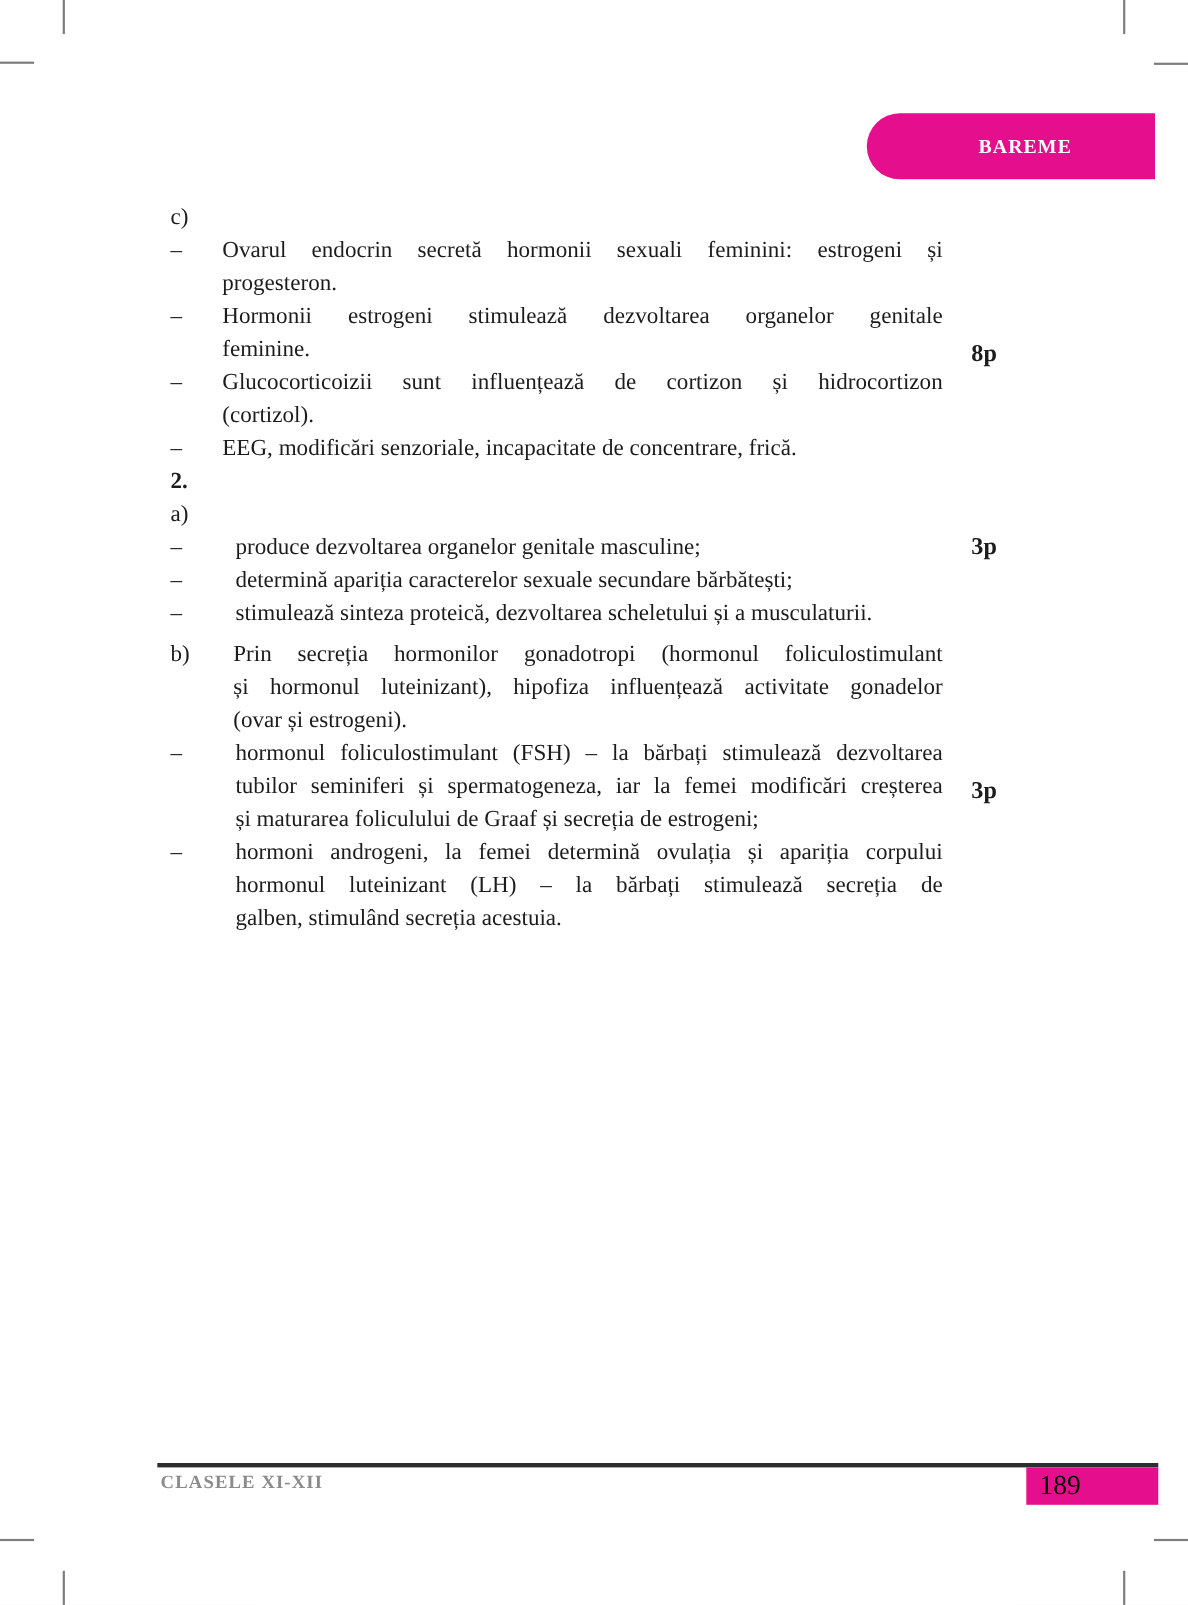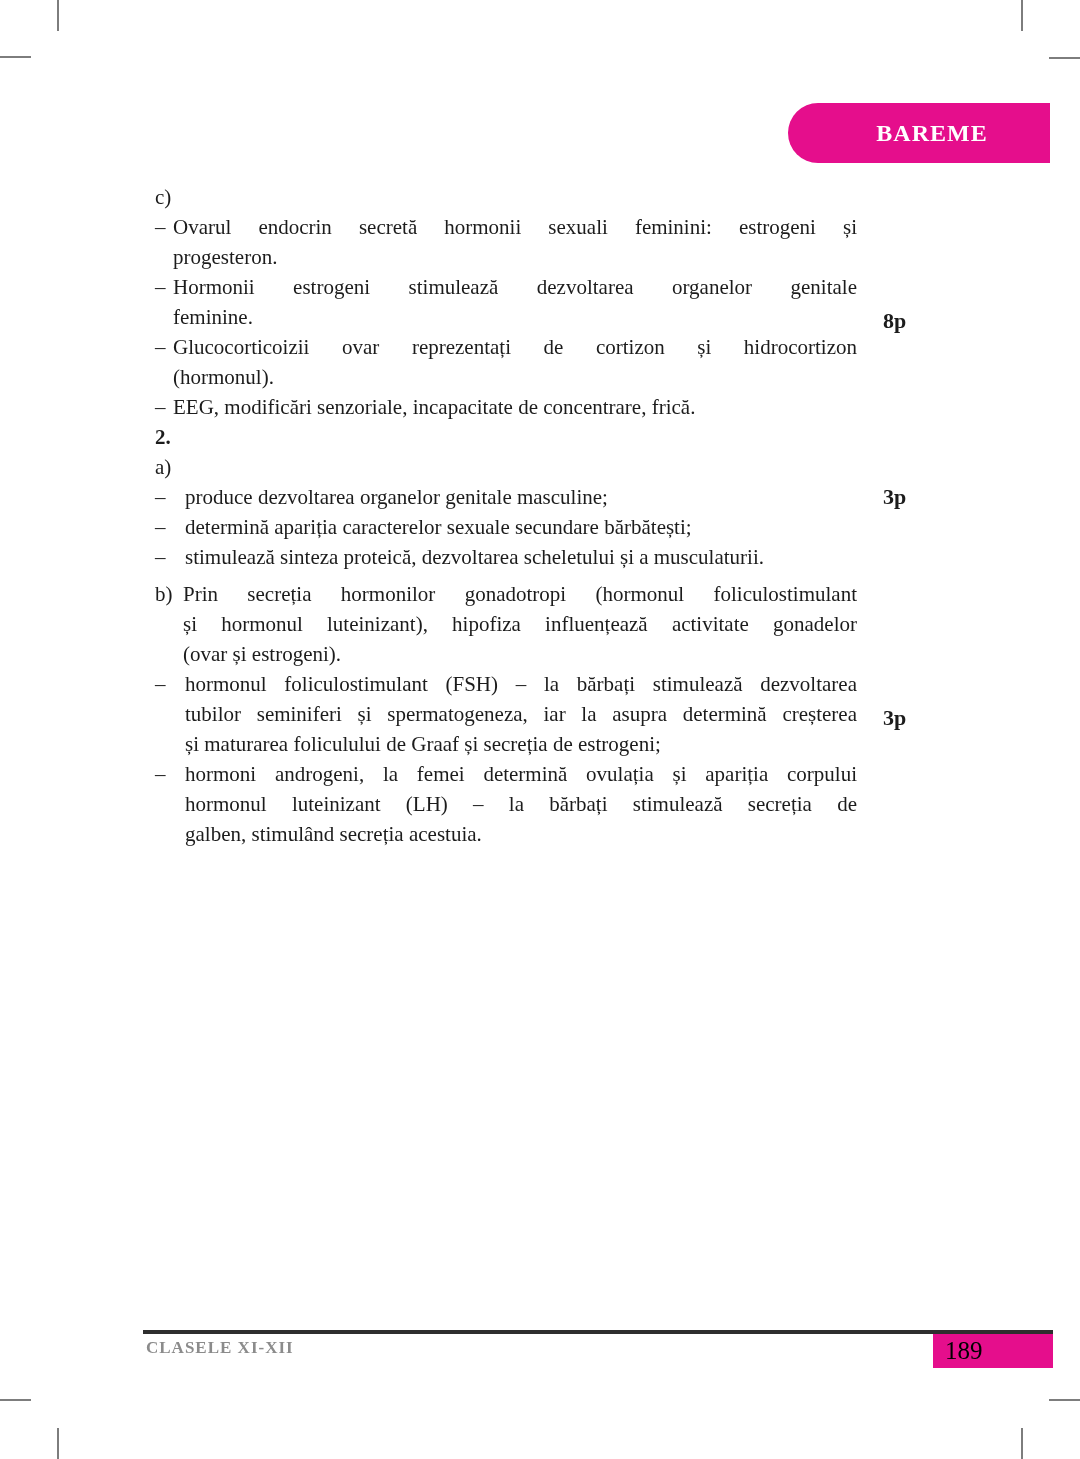--- a/index.html
+++ b/index.html
@@ -31,39 +31,39 @@
     position: absolute;
     left: 788px; top: 103px;
     width: 262px; height: 60px;
     background: var(--pink, #e50e8c);
     border-radius: 32px 0 0 32px;
     display: flex; align-items: center; justify-content: center;
     padding-left: 26px; box-sizing: border-box;
   }
   .badge-label {
     color: #ffffff;
-    font-size: 24px;
+    font-size: 18px;
     font-weight: 700;
     letter-spacing: 1px;
   }
 
   
   .content {
     position: absolute;
     left: 155px; top: 182px;
     width: 760px;
     font-size: 21px;
     line-height: 30px;
   }
   .item { position: relative; width: 702px; box-sizing: border-box; }
   .indent-c { padding-left: 18px; }
   .indent-a { padding-left: 30px; }
   .indent-b { padding-left: 28px; }
   .dash, .marker { position: absolute; left: 0; top: 0; }
-  .line { display: block; text-align: left; }
+  .line { display: block; text-align: left; margin-left: 29px; }
   .line.j { text-align: justify; text-align-last: justify; }
   .label-line { width: 702px; }
   .bold { font-weight: 700; }
   .gap-before { margin-top: 7px; }
   .pts {
     position: absolute;
     left: 728px;
     font-weight: 700;
     font-size: 22px;
     white-space: nowrap;
@@ -126,22 +126,22 @@
 
     <div class="item indent-c">
       <span class="dash">–</span>
       <span class="line j">Hormonii estrogeni stimulează dezvoltarea organelor genitale</span>
       <span class="line">feminine.</span>
       <span class="pts row2">8p</span>
     </div>
 
     <div class="item indent-c">
       <span class="dash">–</span>
-      <span class="line j">Glucocorticoizii ovar reprezentați de cortizon și hidrocortizon</span>
-      <span class="line">(hormonul).</span>
+      <span class="line j">Glucocorticoizii sunt influențează de cortizon și hidrocortizon</span>
+      <span class="line">(cortizol).</span>
     </div>
 
     <div class="item indent-c">
       <span class="dash">–</span>
       <span class="line">EEG, modificări senzoriale, incapacitate de concentrare, frică.</span>
     </div>
 
     <div class="item label-line bold">2.</div>
 
     <div class="item label-line">a)</div>
@@ -165,21 +165,21 @@
     <div class="item indent-b gap-before">
       <span class="marker">b)</span>
       <span class="line j">Prin secreția hormonilor gonadotropi (hormonul foliculostimulant</span>
       <span class="line j">și hormonul luteinizant), hipofiza influențează activitate gonadelor</span>
       <span class="line">(ovar și estrogeni).</span>
     </div>
 
     <div class="item indent-a">
       <span class="dash">–</span>
       <span class="line j">hormonul foliculostimulant (FSH) – la bărbați stimulează dezvoltarea</span>
-      <span class="line j">tubilor seminiferi și spermatogeneza, iar la asupra determină creșterea</span>
+      <span class="line j">tubilor seminiferi și spermatogeneza, iar la femei modificări creșterea</span>
       <span class="line">și maturarea foliculului de Graaf și secreția de estrogeni;</span>
       <span class="pts row2">3p</span>
     </div>
 
     <div class="item indent-a">
       <span class="dash">–</span>
       <span class="line j">hormoni androgeni, la femei determină ovulația și apariția corpului</span>
       <span class="line j">hormonul luteinizant (LH) – la bărbați stimulează secreția de</span>
       <span class="line">galben, stimulând secreția acestuia.</span>
     </div>

